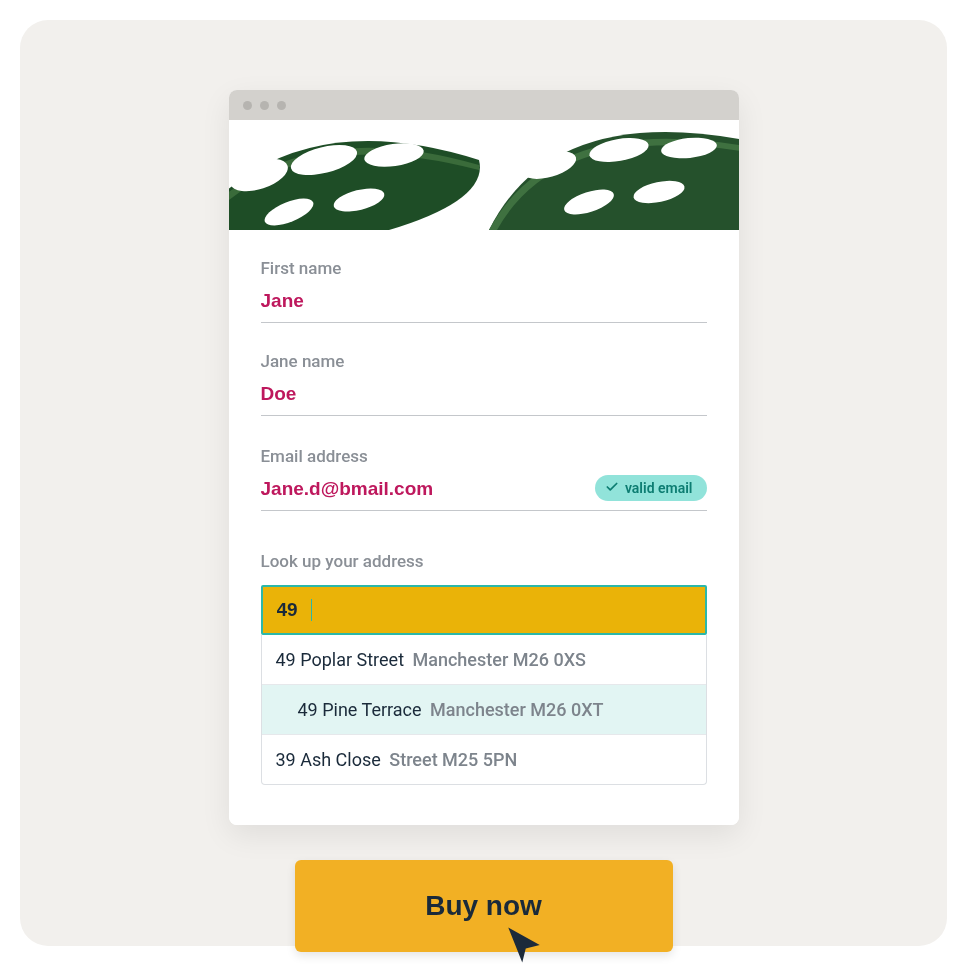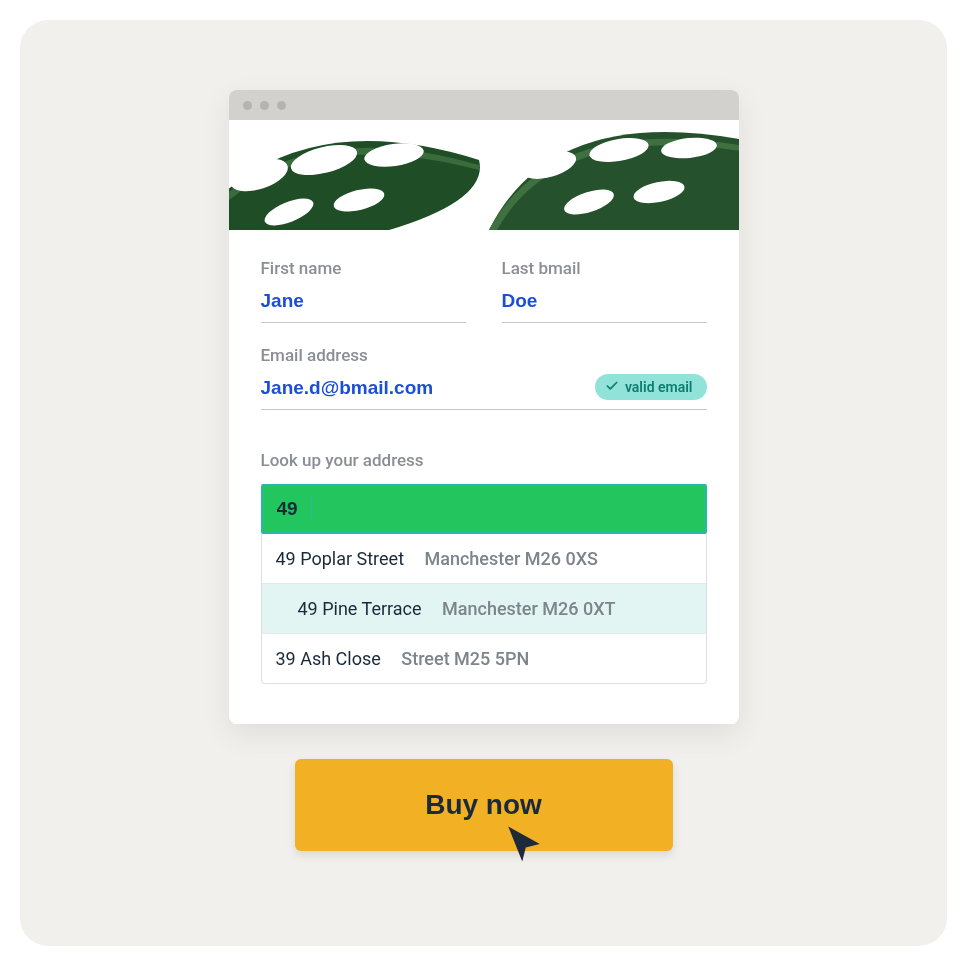--- a/index.html
+++ b/index.html
@@ -46,60 +46,60 @@
       background: #ffffff;
       position: relative;
       overflow: hidden;
     }
     .hero svg { display:block; }
     .form {
       padding: 28px 32px 40px 32px;
       background: #ffffff;
       border-radius: 0 0 8px 8px;
     }
-    .row { display:flex; gap: 36px; }
+    .row { display:flex; gap: 28px; flex-direction: column; }
     .field { flex:1; position:relative; }
     .label {
       color: #8a8f96; font-size: 17px; font-weight: 500; margin-bottom: 12px; display:block;
     }
     .underline-input {
       width:100%; border:none; border-bottom: 1px solid #c4c7cb; background:transparent;
-      font-size: 19px; font-weight: 700; color:#1d4ed8; padding: 0 0 10px 0; outline:none;
+      font-size: 19px; font-weight: 700; color:#be185d; padding: 0 0 10px 0; outline:none;
     }
-    .email-row { margin-top: 22px; position: relative; }
+    .email-row { margin-top: 30px; position: relative; }
     .email-wrap { position:relative; }
     .badge {
       position:absolute; right:0; bottom: 10px;
       background:#91e3da; color:#0d7d72; font-weight:600; font-size:14px;
       padding: 5px 14px 5px 10px; border-radius: 20px; display:flex; align-items:flex-start; gap:6px;
     }
     .badge svg { stroke:#0d7d72; }
     .lookup { margin-top: 40px; }
     .addr-input-wrap {
       border: 2px solid #2bb7a9; border-radius: 2px; margin-top: 14px; padding: 0;
-      background:#22c55e; display:flex; align-items:center;
+      background:#eab308; display:flex; align-items:center;
     }
     .addr-input {
       border:none; outline:none; font-size: 19px; font-weight:700; color:#1a2a3a;
       padding: 12px 14px; width: 60px; background:transparent;
     }
     .caret {
       width:1px; height:22px; background:#2bb7a9; animation:none;
       margin-left:-12px;
     }
     .dropdown {
       border:1px solid #dcdfe3; border-top:none; border-radius: 0 0 4px 4px;
     }
     .opt {
       padding: 14px 14px; font-size: 18px; color:#1a2a3a; border-top:1px solid #e6e8eb; cursor:pointer;
     }
     .opt:first-child { border-top:none; }
     .opt.highlight { background:#e2f5f3;padding-left:36px; }
     .opt .bold { font-weight:400; color:#1a2a3a; }
-    .opt .muted { color:#7d848c; font-weight:500; margin-left:16px; }
+    .opt .muted { color:#7d848c; font-weight:500; margin-left:4px; }
     .buy-wrap { margin-top: 35px; position:relative; }
     .buy {
       width: 378px; height: 92px; border:none; background:#f2b024; color:#1a2a3a;
       font-size: 28px; font-weight:700; border-radius: 6px; cursor:pointer;
       box-shadow: 0 4px 10px rgba(0,0,0,0.10);
     }
     .cursor {
       position:absolute; left: 208px; top: 64px; width:42px; height:42px;
     }
   </style>
@@ -139,21 +139,21 @@
       </svg>
     </div>
 
     <div class="form">
       <div class="row">
         <div class="field">
           <span class="label">First name</span>
           <input class="underline-input" value="Jane" style="">
         </div>
         <div class="field">
-          <span class="label">Last bmail</span>
+          <span class="label">Jane name</span>
           <input class="underline-input" value="Doe" style="">
         </div>
       </div>
 
       <div class="email-row">
         <span class="label">Email address</span>
         <div class="email-wrap">
           <input class="underline-input" style="padding-right: 130px;" value="Jane.d@bmail.com">
           <div class="badge">
             <svg width="14" height="14" viewBox="0 0 24 24" fill="none" stroke-width="3" stroke-linecap="round" stroke-linejoin="round">

